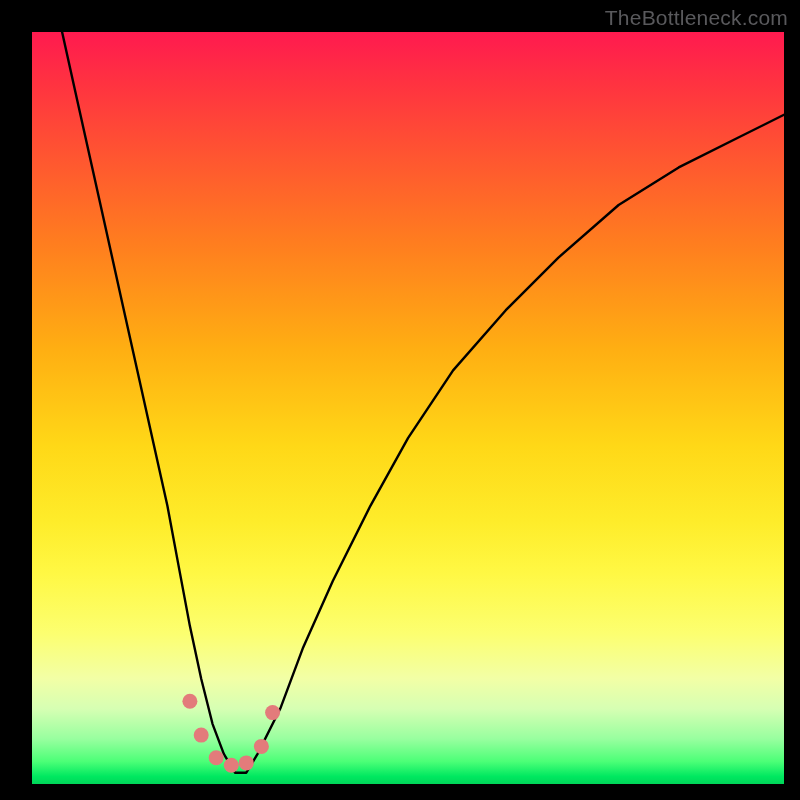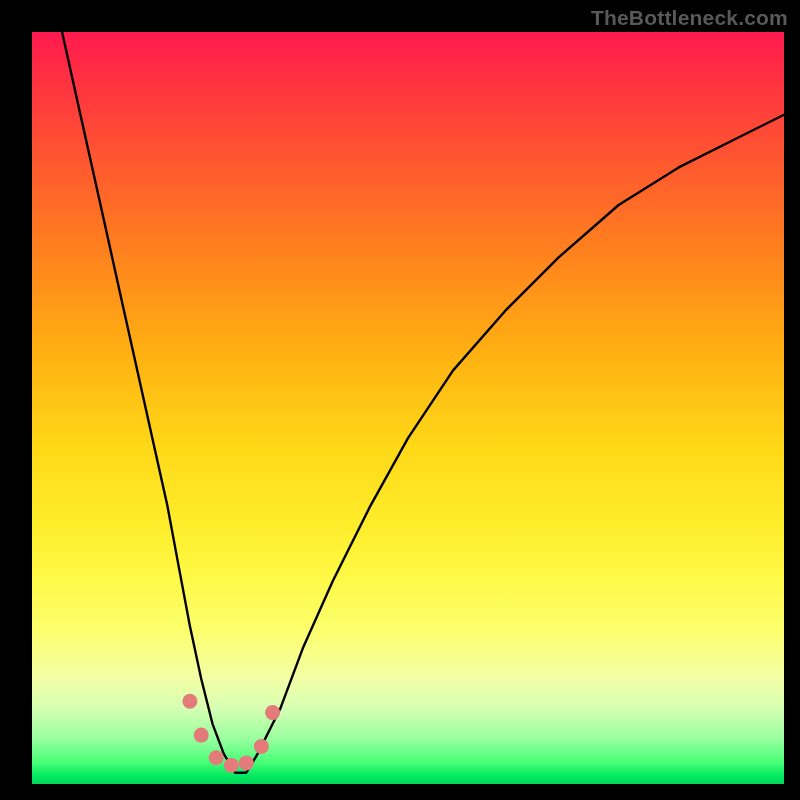--- a/index.html
+++ b/index.html
@@ -37,21 +37,21 @@
       #4cff77 97%,
       #00e860 99%,
       #00d659 100%);
   }
   .watermark {
     position: absolute;
     top: 6px;
     right: 12px;
     font-family: Arial, Helvetica, sans-serif;
     font-size: 21px;
-    font-weight: 700;
+    font-weight: 400;
     color: #59595c;
     letter-spacing: 0.2px;
     z-index: 10;
   }
   svg.overlay {
     position: absolute;
     left: 32px;
     top: 32px;
     width: 752px;
     height: 752px;

